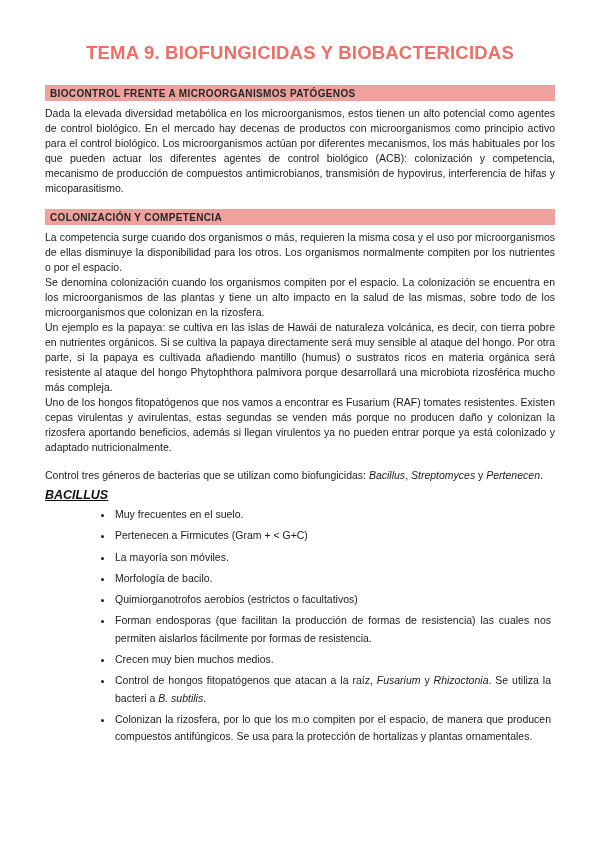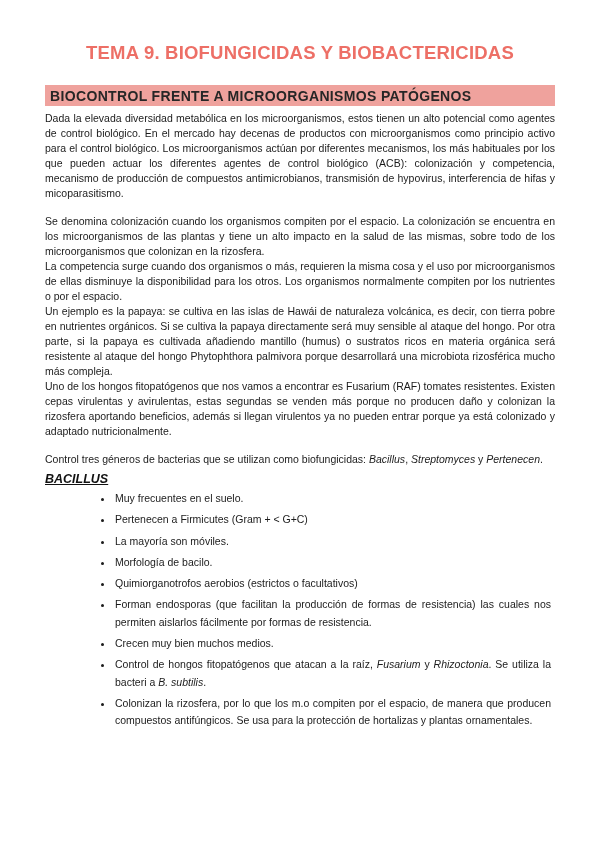--- a/index.html
+++ b/index.html
@@ -26,21 +26,21 @@
     font-size:18.5px;
     font-weight:600;
     letter-spacing:.2px;
     color:var(--title-color);
     white-space:nowrap;
   }
   .doc-section{margin-bottom:13px;}
   .section-heading{
     background:var(--highlight-color);
     color:#262626;
-    font-size:14px;
+    font-size:10px;
     font-weight:700;
     letter-spacing:.35px;
     padding:3px 5px 2px 5px;
     margin:0 0 5px 0;
   }
   .paragraphs p{
     margin:0;
     font-size:10.5px;
     line-height:15px;
     text-align:justify;
@@ -77,23 +77,24 @@
   <h1 class="doc-title">TEMA 9. BIOFUNGICIDAS Y BIOBACTERICIDAS</h1>
 
   <section class="doc-section">
     <div class="section-heading">BIOCONTROL FRENTE A MICROORGANISMOS PATÓGENOS</div>
     <div class="paragraphs">
         <p><span>Dada la elevada diversidad metabólica en los microorganismos, estos tienen un alto potencial como agentes de control biológico. En el mercado hay decenas de productos con microorganismos como principio activo para el control biológico. Los microorganismos actúan por diferentes mecanismos, los más habituales por los que pueden actuar los diferentes agentes de control biológico (ACB): colonización y competencia, mecanismo de producción de compuestos antimicrobianos, transmisión de hypovirus, interferencia de hifas y micoparasitismo.</span></p>
       </div>
   </section>
 
   <section class="doc-section">
+    <div class="section-heading">COLONIZACIÓN Y COMPETENCIA</div>
     <div class="paragraphs">
+        <p><span>La competencia surge cuando dos organismos o más, requieren la misma cosa y el uso por microorganismos de ellas disminuye la disponibilidad para los otros. Los organismos normalmente compiten por los nutrientes o por el espacio.</span></p>
         <p><span>Se denomina colonización cuando los organismos compiten por el espacio. La colonización se encuentra en los microorganismos de las plantas y tiene un alto impacto en la salud de las mismas, sobre todo de los microorganismos que colonizan en la rizosfera.</span></p>
-        <p><span>La competencia surge cuando dos organismos o más, requieren la misma cosa y el uso por microorganismos de ellas disminuye la disponibilidad para los otros. Los organismos normalmente compiten por los nutrientes o por el espacio.</span></p>
         <p><span>Un ejemplo es la papaya: se cultiva en las islas de Hawái de naturaleza volcánica, es decir, con tierra pobre en nutrientes orgánicos. Si se cultiva la papaya directamente será muy sensible al ataque del hongo. Por otra parte, si la papaya es cultivada añadiendo mantillo (humus) o sustratos ricos en materia orgánica será resistente al ataque del hongo Phytophthora palmivora porque desarrollará una microbiota rizosférica mucho más compleja.</span></p>
         <p><span>Uno de los hongos fitopatógenos que nos vamos a encontrar es Fusarium (RAF) tomates resistentes. Existen cepas virulentas y avirulentas, estas segundas se venden más porque no producen daño y colonizan la rizosfera aportando beneficios, además si llegan virulentos ya no pueden entrar porque ya está colonizado y adaptado nutricionalmente.</span></p>
       </div>
   </section>
 
   <section class="doc-section">
     <div class="paragraphs">
         <p><span>Control tres géneros de bacterias que se utilizan como biofungicidas: </span><i>Bacillus</i><span>, </span><i>Streptomyces</i><span> y </span><i>Pertenecen</i><span>.</span></p>
       </div>
     <h2 class="subheading">BACILLUS</h2>

